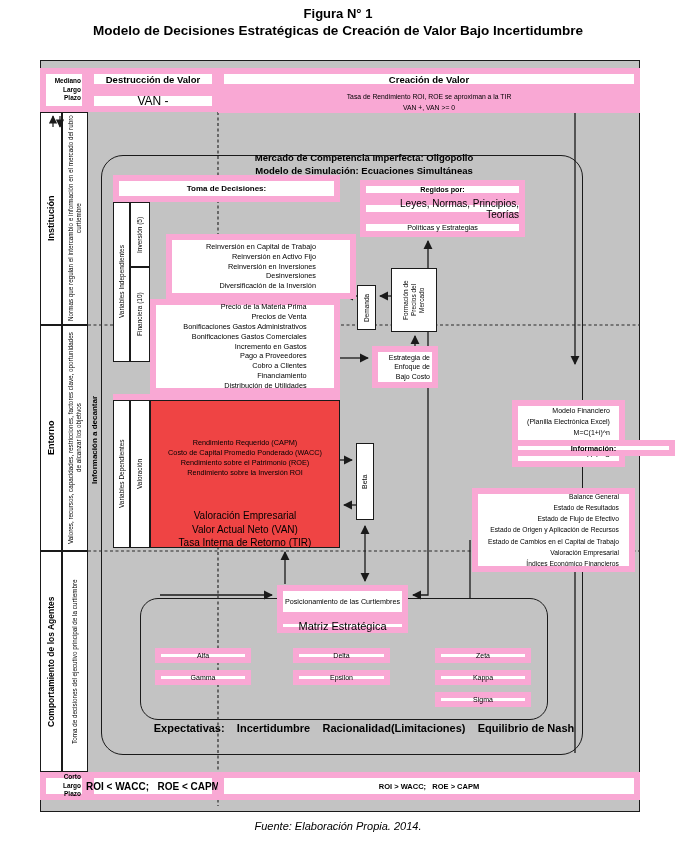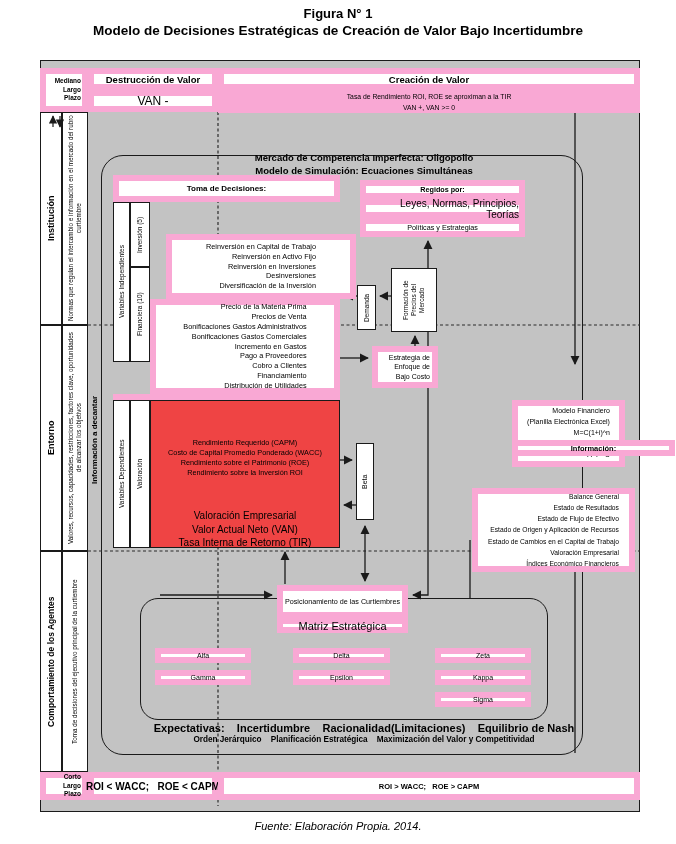--- a/index.html
+++ b/index.html
@@ -140,21 +140,20 @@
 
   <div class="abs cell" style="left:155px;top:648px;width:96px;height:15px;font-size:7px;">Alfa</div>
   <div class="abs cell" style="left:155px;top:670px;width:96px;height:15px;font-size:7px;">Gamma</div>
   <div class="abs cell" style="left:293px;top:648px;width:97px;height:15px;font-size:7px;">Delta</div>
   <div class="abs cell" style="left:293px;top:670px;width:97px;height:15px;font-size:7px;">Epsilon</div>
   <div class="abs cell" style="left:435px;top:648px;width:96px;height:15px;font-size:7px;">Zeta</div>
   <div class="abs cell" style="left:435px;top:670px;width:96px;height:15px;font-size:7px;">Kappa</div>
   <div class="abs cell" style="left:435px;top:692px;width:96px;height:15px;font-size:7px;">Sigma</div>
 
   <div class="abs b gap" style="left:106px;top:722px;width:516px;height:12px;text-align:center;font-size:11px;">Expectativas:    Incertidumbre    Racionalidad(Limitaciones)    Equilibrio de Nash</div>
-  <div class="abs b gap" style="left:106px;top:735px;width:516px;height:12px;text-align:center;font-size:8.2px;">Orden Jerárquico    Planificación Estratégica    Maximización del Valor y Competitividad</div>
 
   <div class="abs cell sb" style="left:40px;top:772px;width:48px;height:28px;font-size:6.5px;line-height:1.3;padding:1px;">Corto Largo Plazo</div>
   <div class="abs cell b gap" style="left:88px;top:772px;width:130px;height:28px;font-size:10px;">ROI &lt; WACC;   ROE &lt; CAPM</div>
   <div class="abs cell b gap" style="left:218px;top:772px;width:422px;height:28px;font-size:7.5px;">ROI &gt; WACC;   ROE &gt; CAPM</div>
 
   <svg width="676" height="844" style="pointer-events:none;">
     <g stroke="#1a1a1a" stroke-width="1.2" fill="none">
       <path d="M53 127 L53 116" marker-end="url(#ah)"></path>
       <path d="M60 116 L60 127" marker-end="url(#ah)"></path>
     </g>

